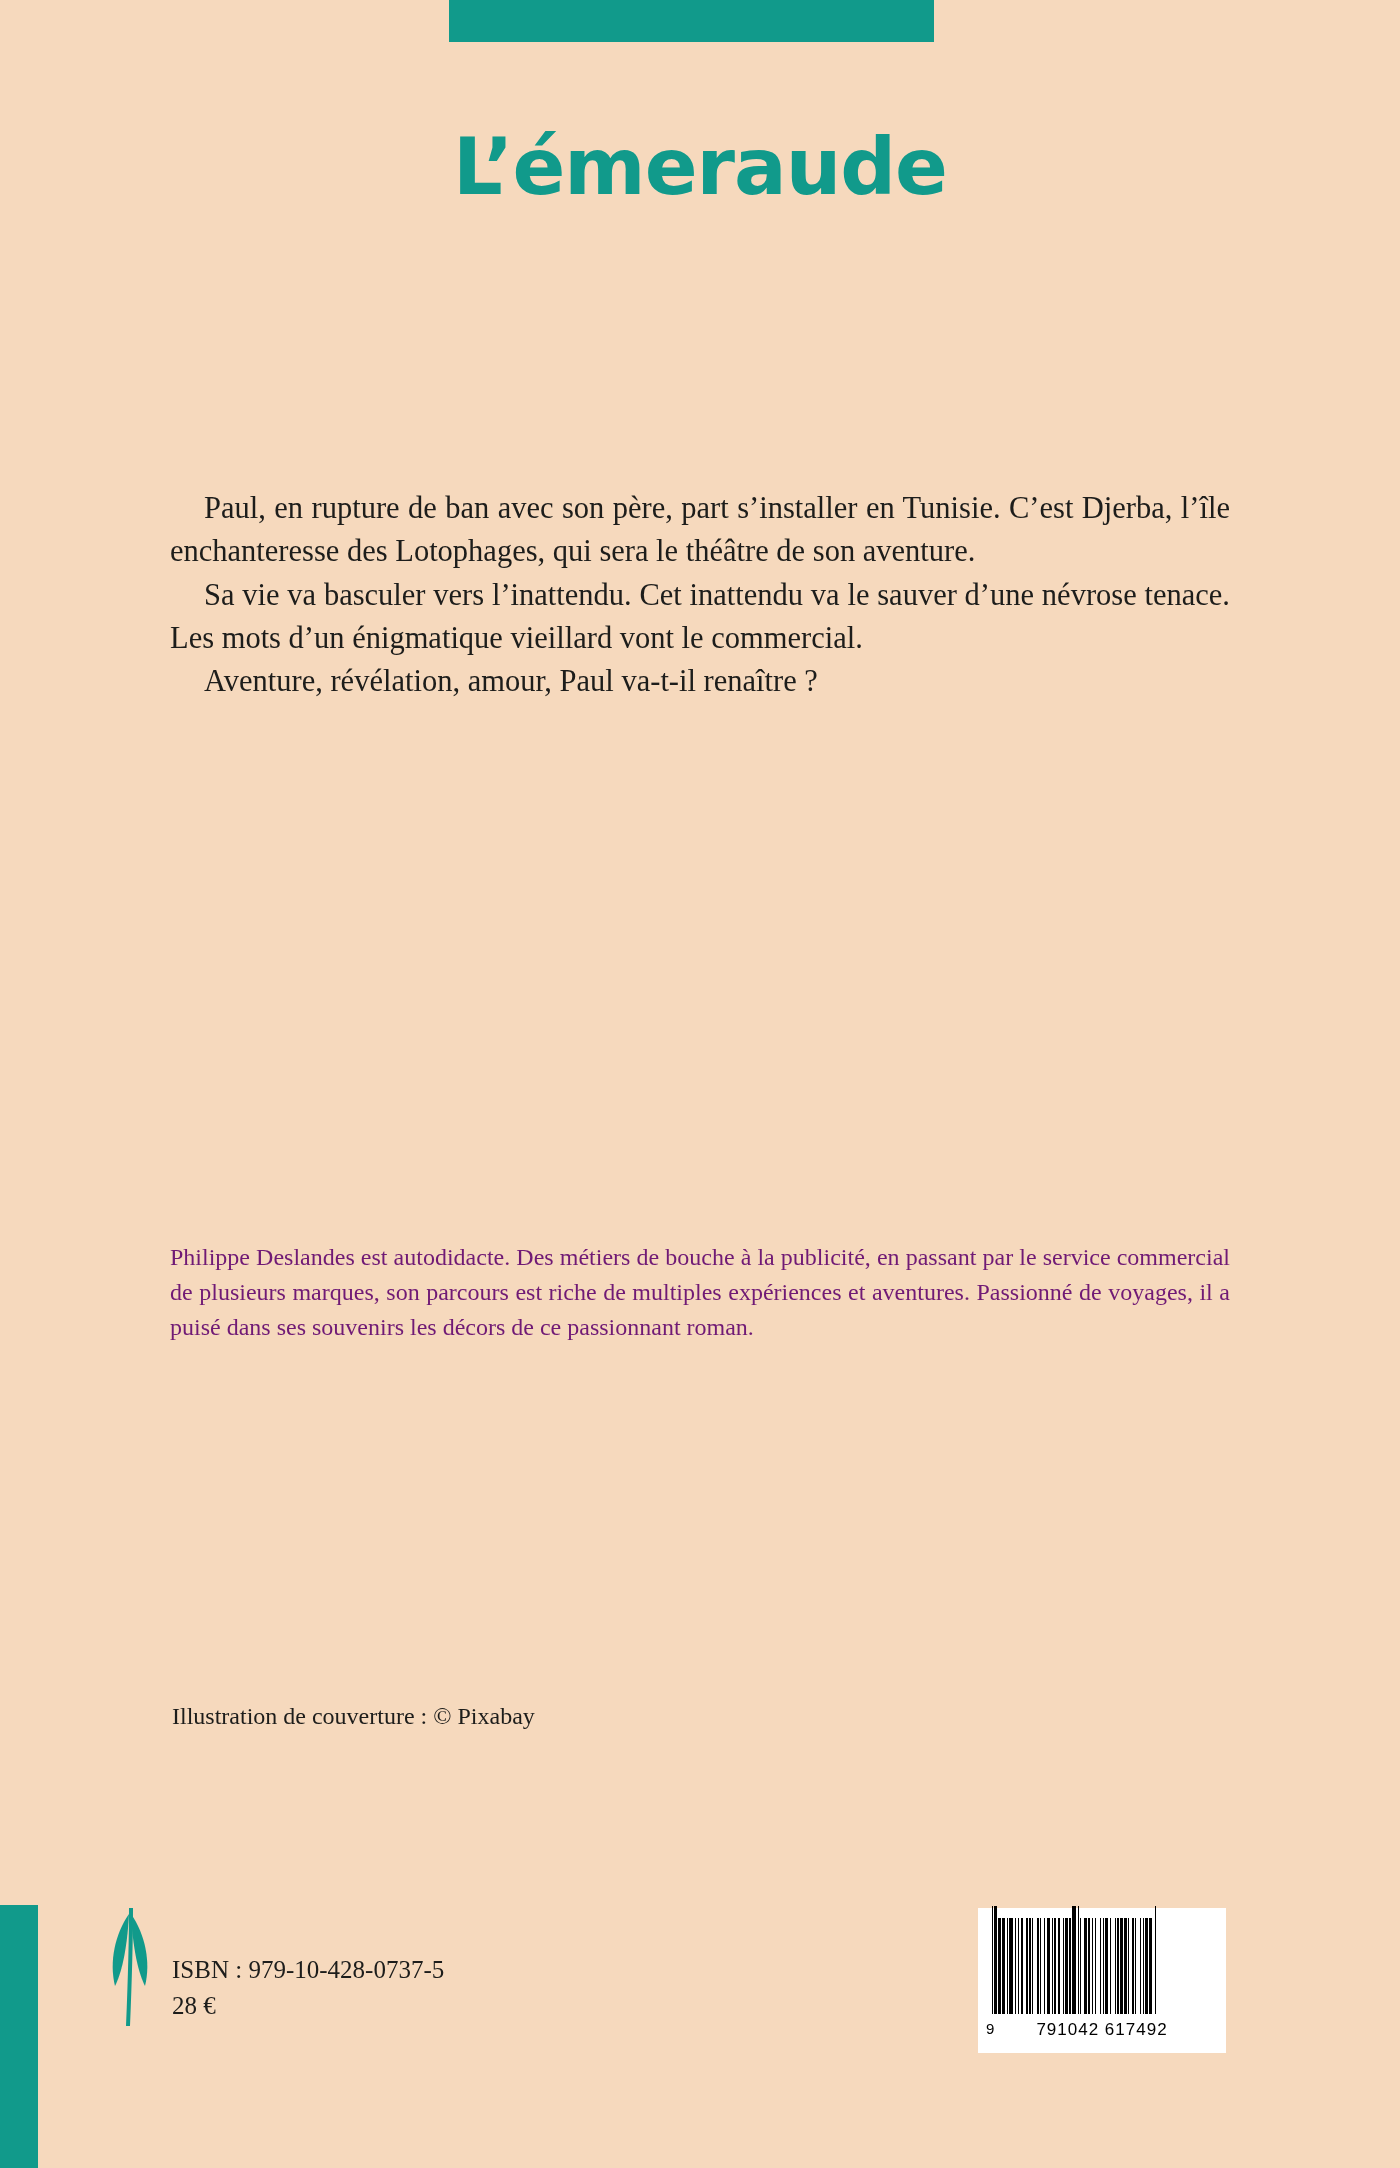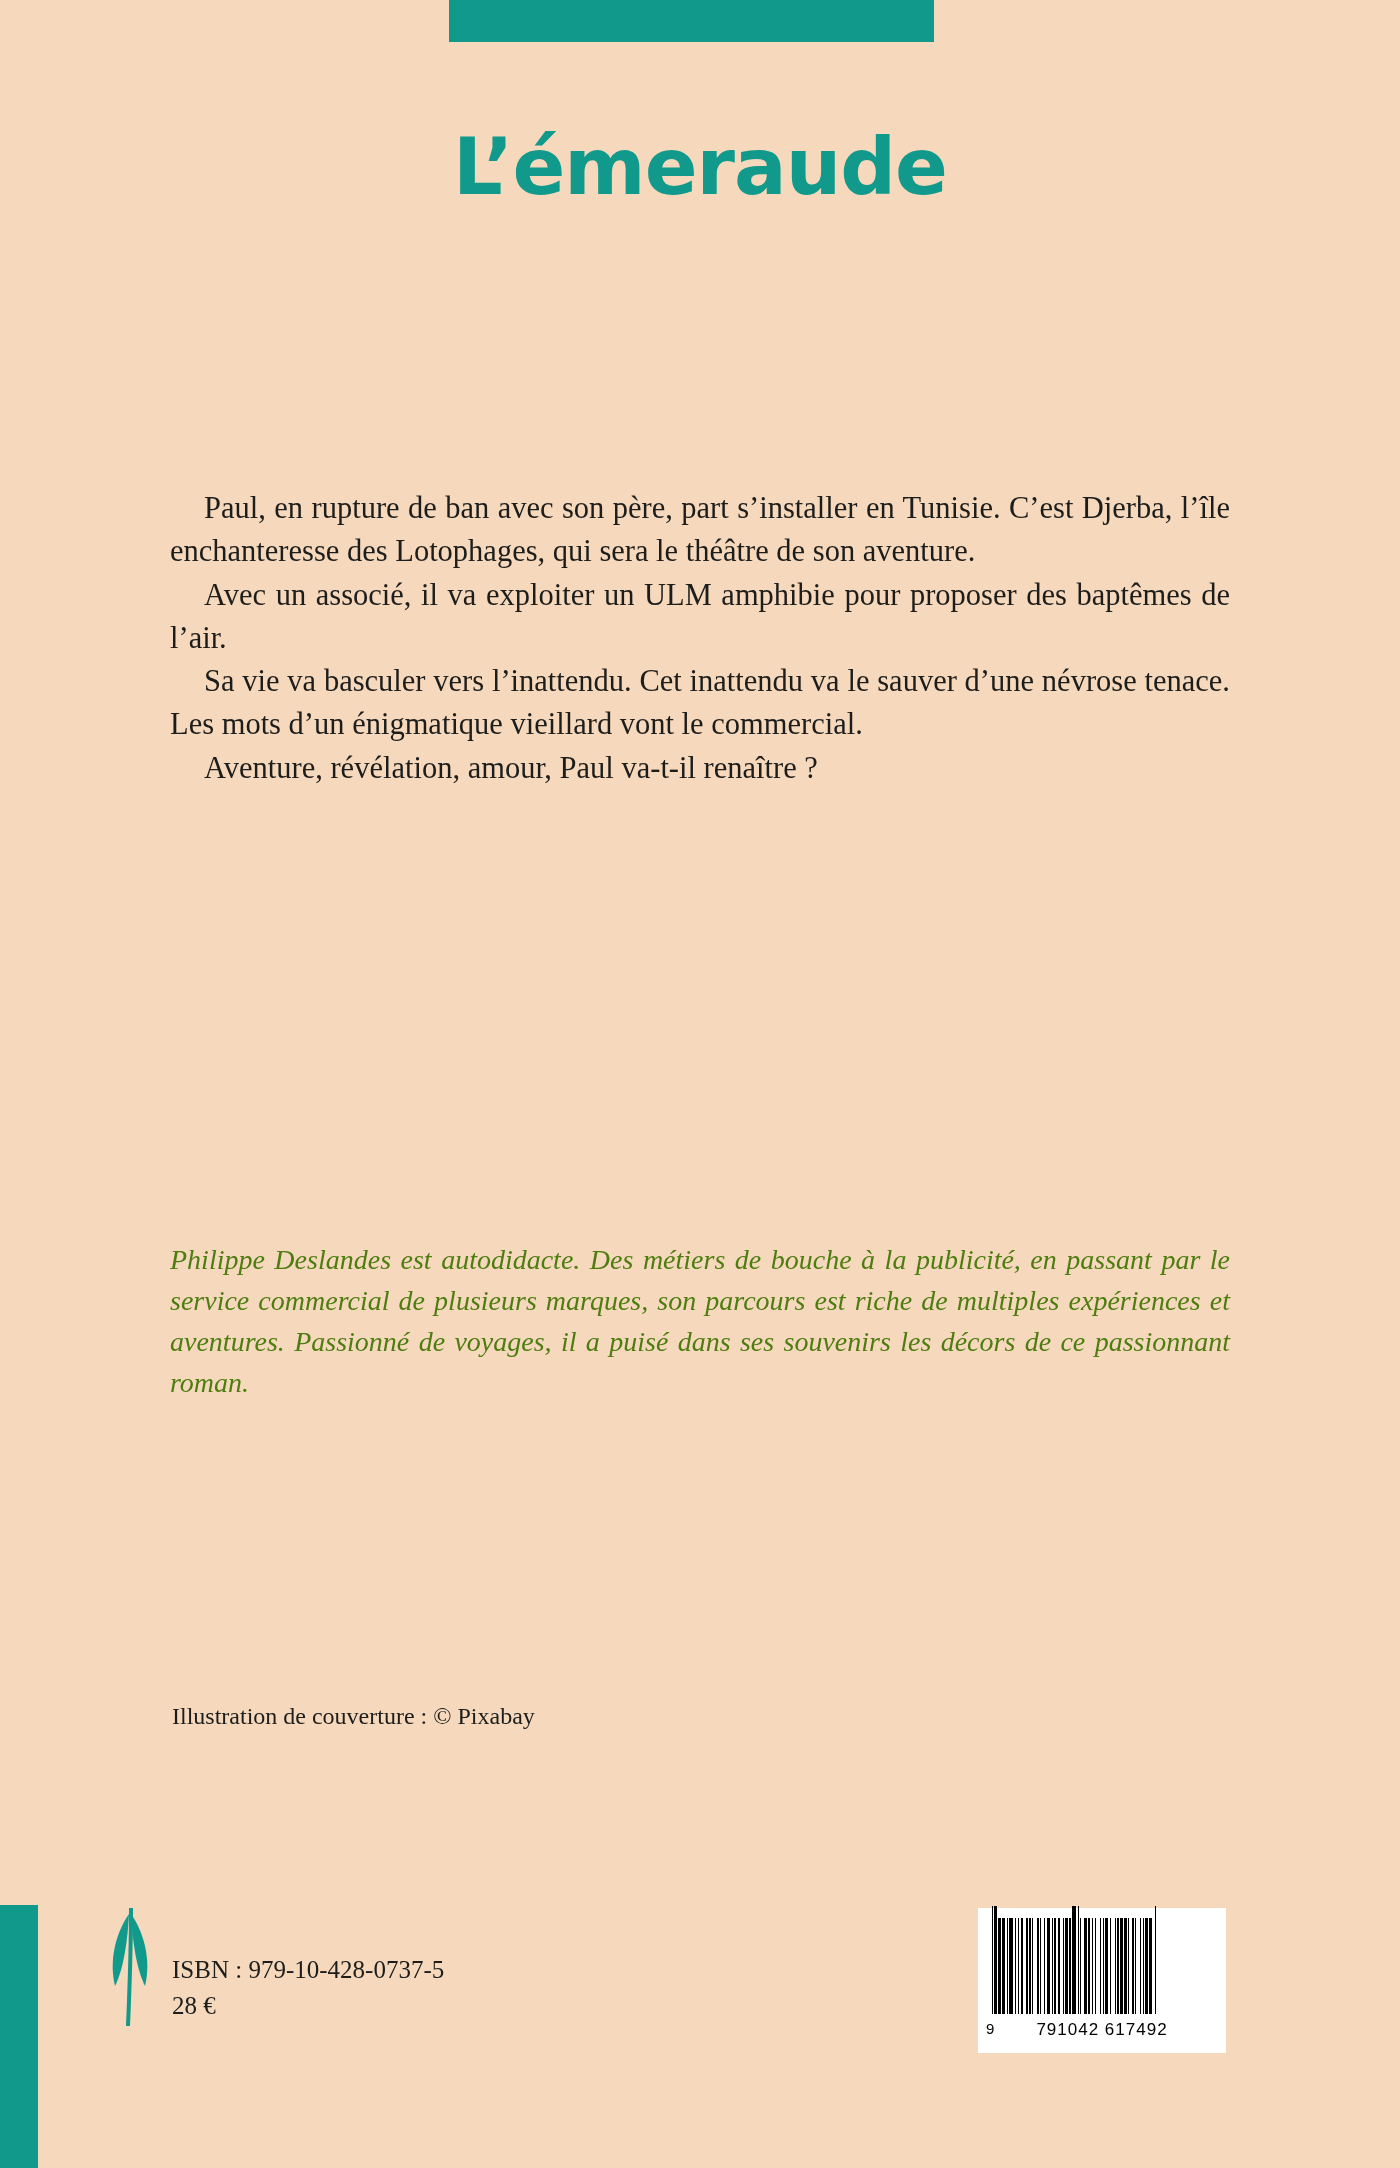--- a/index.html
+++ b/index.html
@@ -55,24 +55,23 @@
     margin: 0;
     text-indent: 34px;
   }
 
   
   .bio {
     position: absolute;
     left: 170px;
     width: 1060px;
     top: 1240px;
-    font-size: 28px;
+    font-size: 24px;
     line-height: 1.46;
-    font-style: italic;
-    color: #4d7c0f;
+    color: #701a75;
     text-align: justify;
   }
   .bio p { margin: 0; }
 
   
   .credit {
     position: absolute;
     left: 172px;
     top: 1703px;
     font-size: 24px;
@@ -151,21 +150,20 @@
 </style>
 </head>
 <body>
 
 <div class="top-bar"></div>
 
 <div class="title">L’émeraude</div>
 
 <div class="blurb">
   <p>Paul, en rupture de ban avec son père, part s’installer en Tunisie. C’est Djerba, l’île enchanteresse des Lotophages, qui sera le théâtre de son aventure.</p>
-  <p>Avec un associé, il va exploiter un ULM amphibie pour proposer des baptêmes de l’air.</p>
   <p>Sa vie va basculer vers l’inattendu. Cet inattendu va le sauver d’une névrose tenace. Les mots d’un énigmatique vieillard vont le commercial.</p>
   <p>Aventure, révélation, amour, Paul va-t-il renaître ?</p>
 </div>
 
 <div class="bio">
   <p>Philippe Deslandes est autodidacte. Des métiers de bouche à la publicité, en passant par le service commercial de plusieurs marques, son parcours est riche de multiples expériences et aventures. Passionné de voyages, il a puisé dans ses souvenirs les décors de ce passionnant roman.</p>
 </div>
 
 <div class="credit">Illustration de couverture : © Pixabay</div>
 

